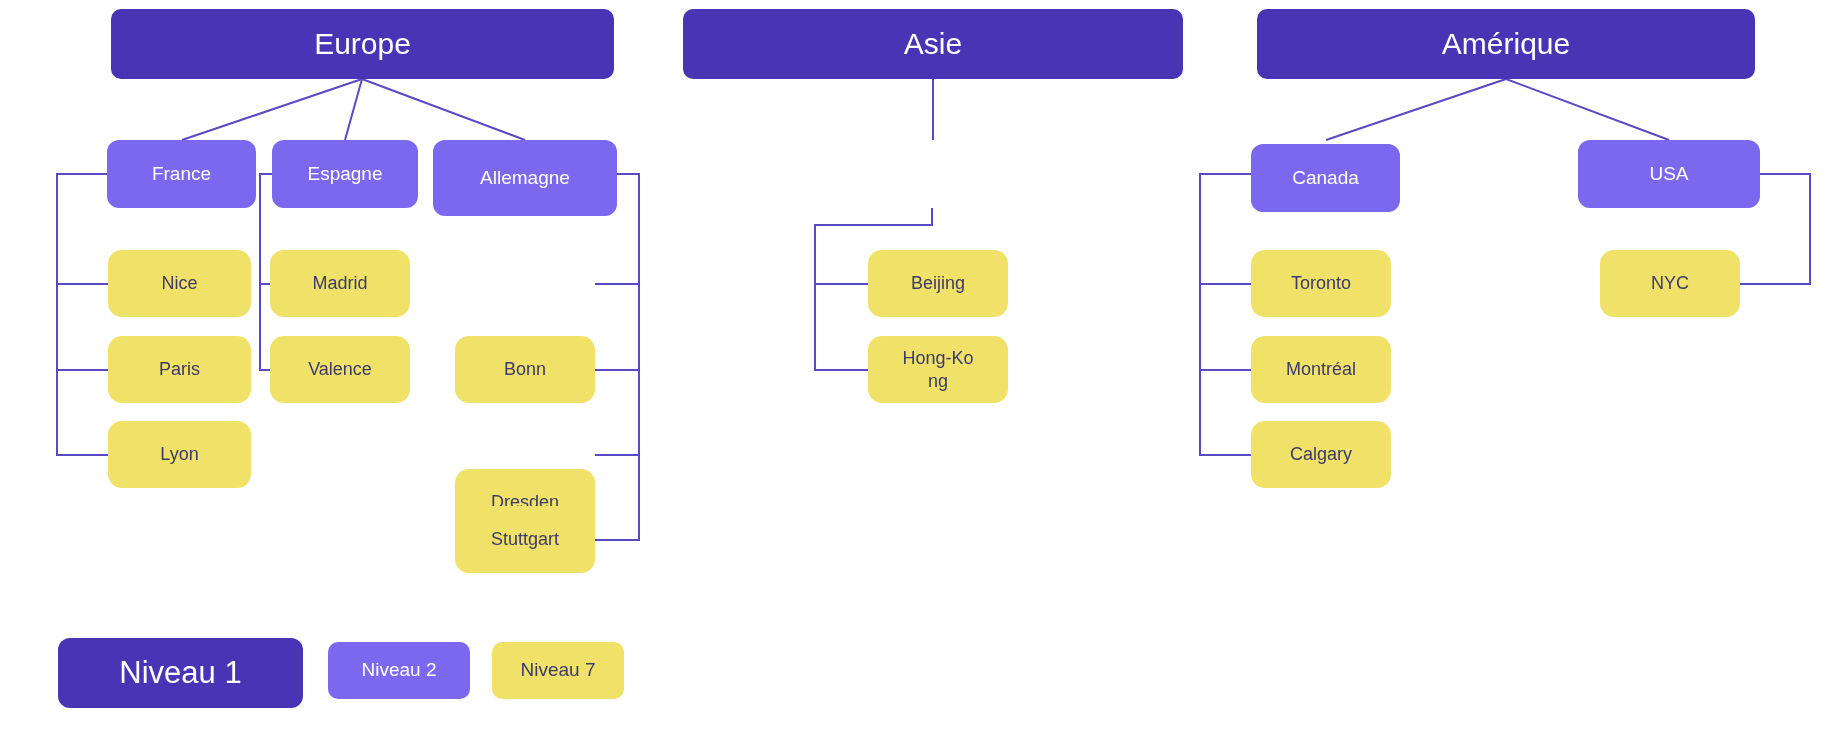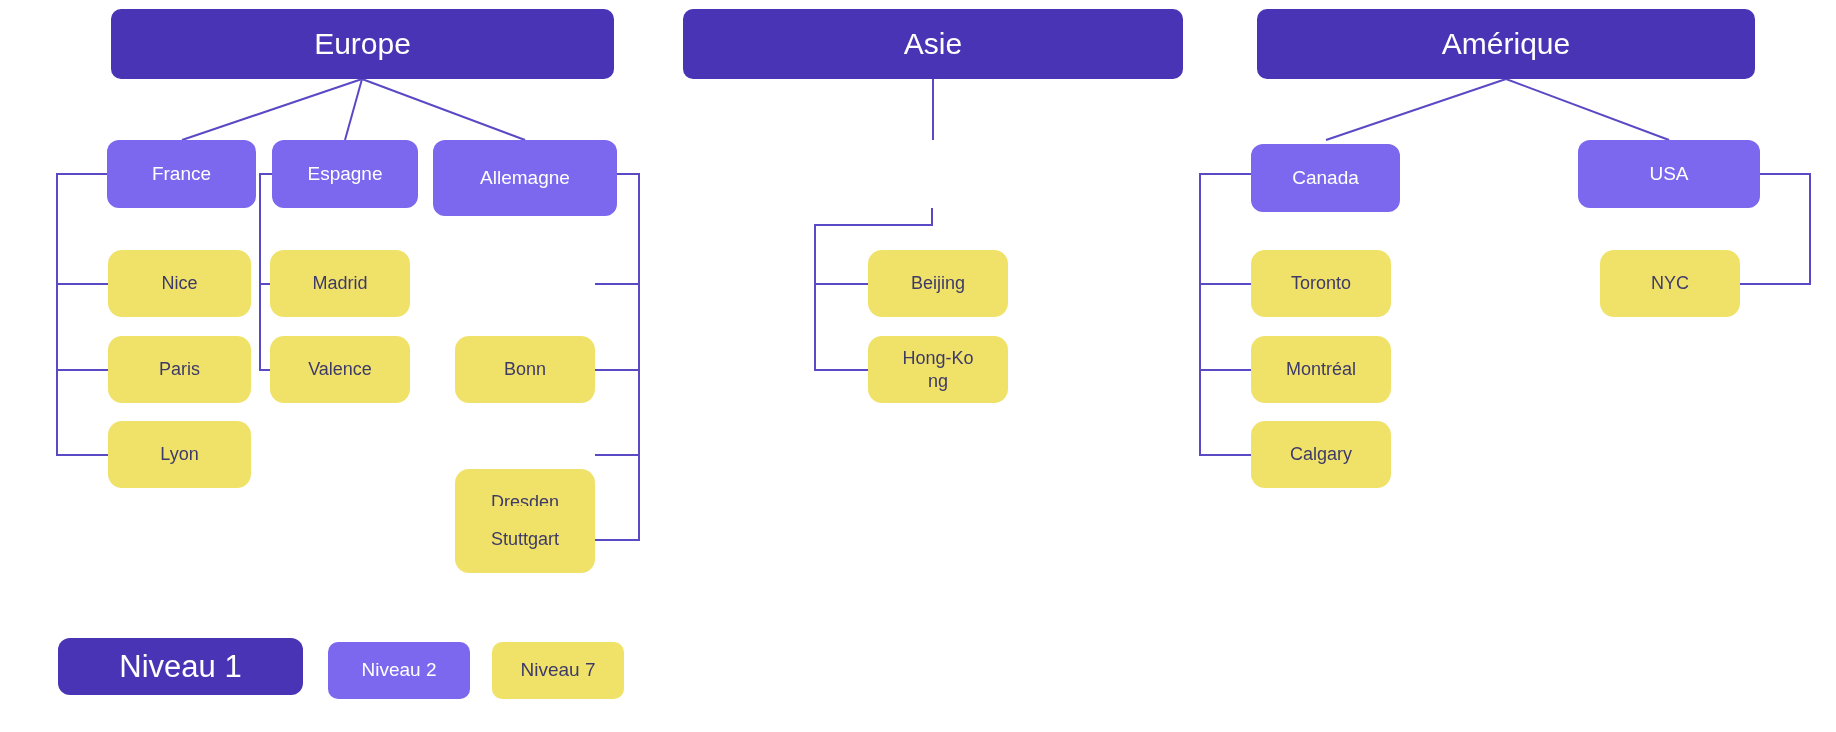--- a/index.html
+++ b/index.html
@@ -122,17 +122,17 @@
   <div class="node lvl3 wrap-narrow" style="left:868px; top:336px; width:140px; height:67px;">
     <span>Hong-Kong</span>
   </div>
 
   <div class="node lvl3" style="left:1251px; top:250px; width:140px; height:67px;">Toronto</div>
   <div class="node lvl3" style="left:1251px; top:336px; width:140px; height:67px;">Montréal</div>
   <div class="node lvl3" style="left:1251px; top:421px; width:140px; height:67px;">Calgary</div>
 
   <div class="node lvl3" style="left:1600px; top:250px; width:140px; height:67px;">NYC</div>
 
-  <div class="node lvl1 legend-big" style="left:58px; top:638px; width:245px; height:57px;">Niveau 1</div>
+  <div class="node lvl1 legend-big" style="left:58px; top:638px; width:245px; height:70px;">Niveau 1</div>
   <div class="node lvl2 legend-small" style="left:328px; top:642px; width:142px; height:57px;">Niveau 2</div>
   <div class="node lvl3 legend-small" style="left:492px; top:642px; width:132px; height:57px;">Niveau 7</div>
 
 </div>
 
 </body></html>

